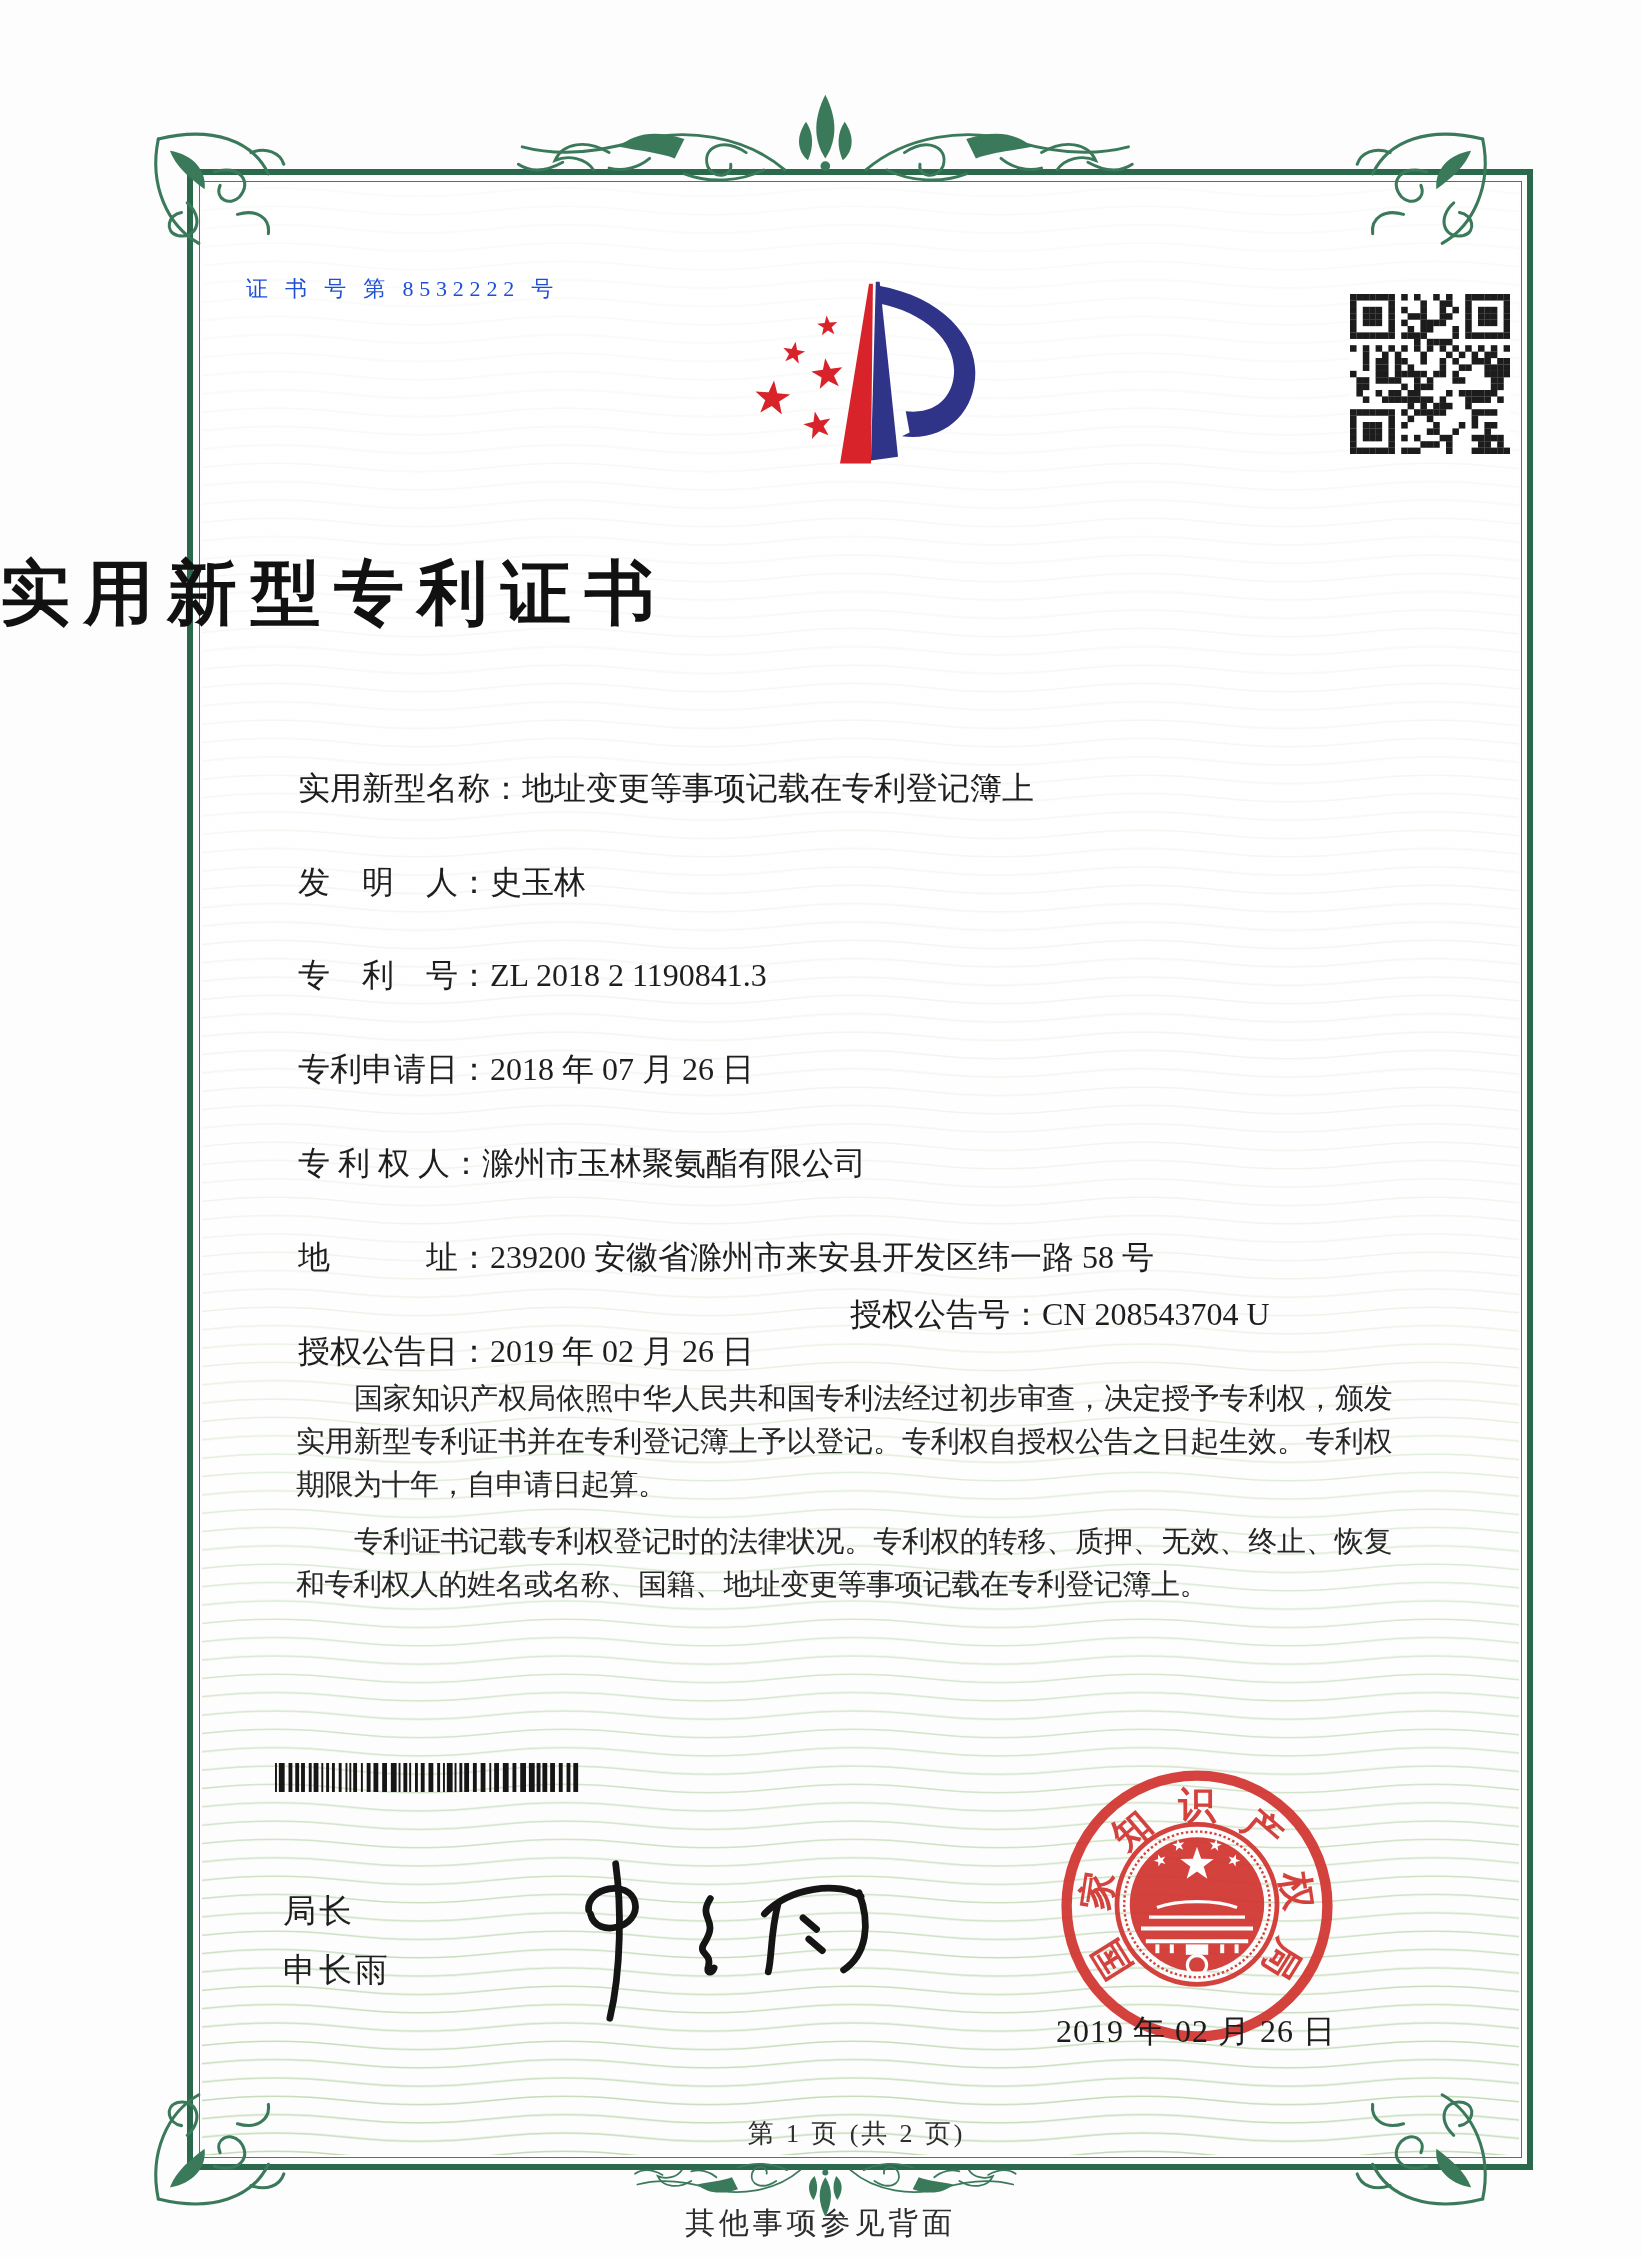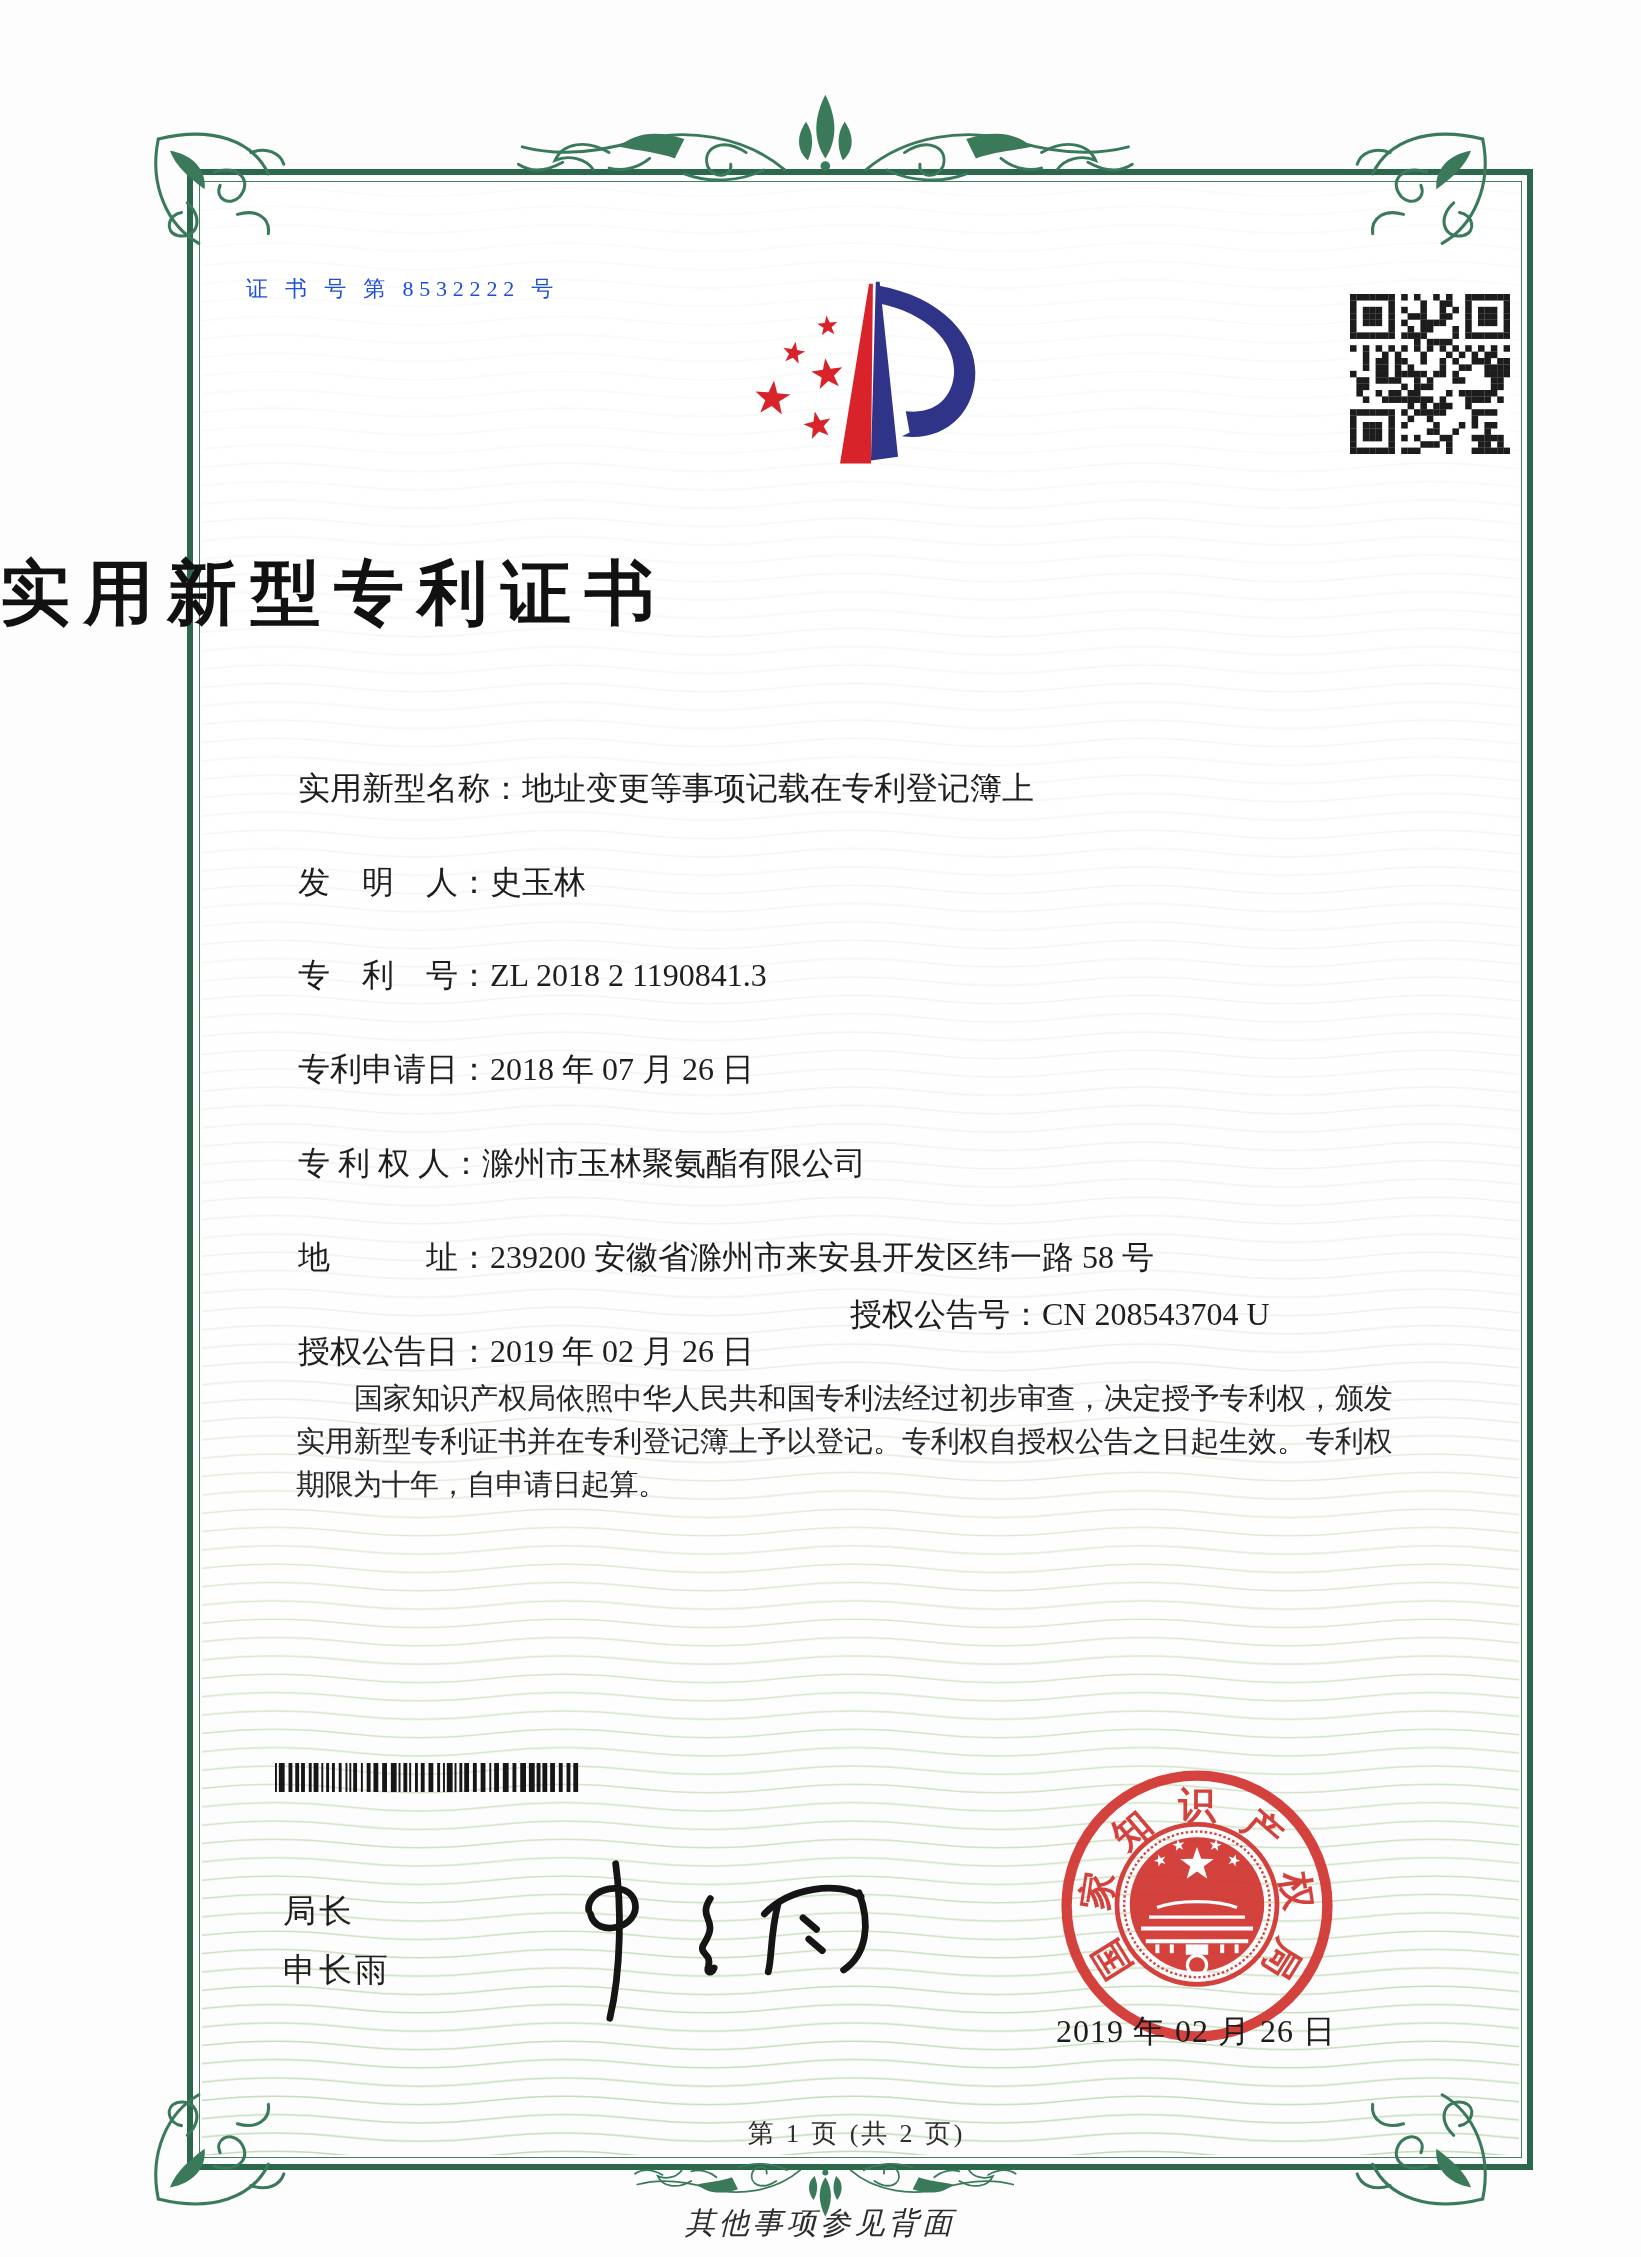--- a/index.html
+++ b/index.html
@@ -46,21 +46,21 @@
 
   .seal-date{
     left:1056px;top:2010px;font-size:32px;color:#1c1c1c;letter-spacing:1px;white-space:pre;
   }
   .page-no{
     left:0;top:2116px;width:1641px;text-align:center;
     font-size:26px;color:#2d2d2d;letter-spacing:2.9px;white-space:pre;padding-left:36px;
   }
   .back-note{
     left:0;top:2203px;width:1641px;text-align:center;
-    font-size:30px;color:#2d2d2d;letter-spacing:3.9px;font-style:italic;
+    font-size:30px;color:#2d2d2d;letter-spacing:3.9px;
   }
   svg{display:block;}
 </style>
 </head>
 <body>
 
 <svg class="abs waves" width="1317" height="1972" viewBox="0 0 1364 2042" preserveAspectRatio="none">
   <defs>
     <pattern id="wavepat" width="300" height="19" patternUnits="userSpaceOnUse">
       <path d="M0,9.5 Q75,1 150,9.5 T300,9.5" fill="none" stroke="#c2dab6" stroke-width="1.6"></path>
@@ -460,20 +460,21 @@
 <div class="abs row" style="top:1199px">
   <span class="lbl">地　　　址：</span><span class="val">239200 安徽省滁州市来安县开发区纬一路 58 号</span>
 </div>
 <div class="abs row" style="top:1293px;width:1255px">
   <span class="lbl">授权公告日：</span><span class="val">2019 年 02 月 26 日</span>
   <span class="pair2"><span class="lbl">授权公告号：</span><span class="val">CN 208543704 U</span></span>
 </div>
 
 <div class="abs paras">
   <p>国家知识产权局依照中华人民共和国专利法经过初步审查，决定授予专利权，颁发实用新型专利证书并在专利登记簿上予以登记。专利权自授权公告之日起生效。专利权期限为十年，自申请日起算。</p>
+  <p>专利证书记载专利权登记时的法律状况。专利权的转移、质押、无效、终止、恢复和专利权人的姓名或名称、国籍、地址变更等事项记载在专利登记簿上。</p>
 </div>
 
 <svg class="abs" id="barcode-svg" style="left:275px;top:1763px" width="307" height="29" viewBox="0 0 318 30">
     <rect x="0" y="0" width="2" height="30" fill="#161616"></rect>
     <rect x="4" y="0" width="6" height="30" fill="#161616"></rect>
     <rect x="14" y="0" width="4" height="30" fill="#161616"></rect>
     <rect x="21" y="0" width="4" height="30" fill="#161616"></rect>
     <rect x="27" y="0" width="4" height="30" fill="#161616"></rect>
     <rect x="35" y="0" width="3" height="30" fill="#161616"></rect>
     <rect x="40" y="0" width="5" height="30" fill="#161616"></rect>

